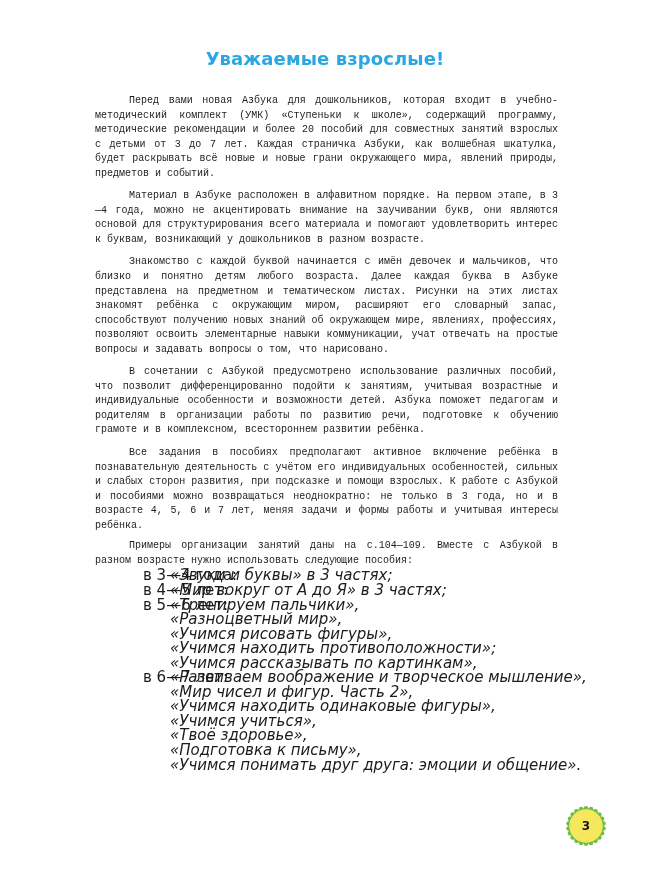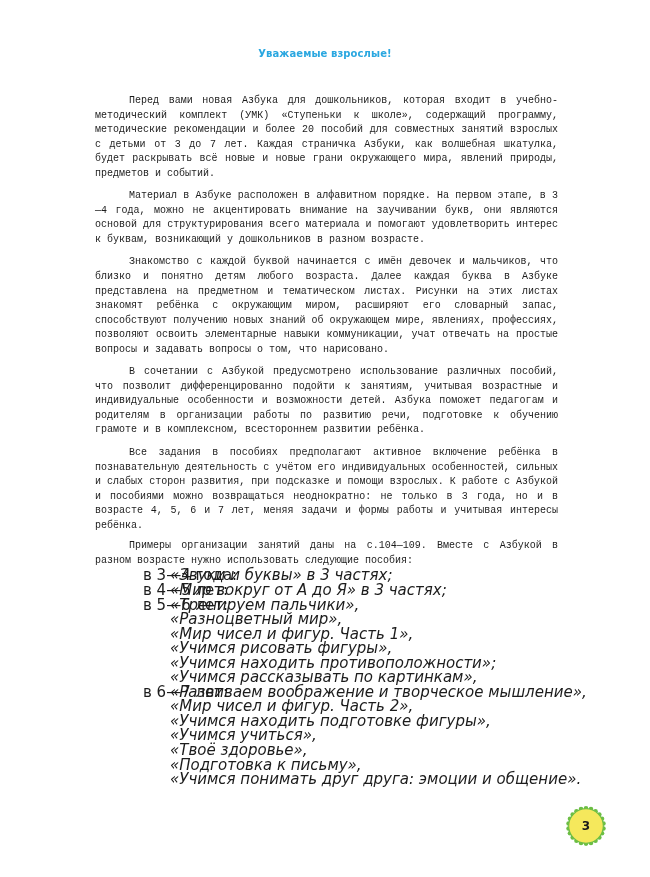--- a/index.html
+++ b/index.html
@@ -17,21 +17,21 @@
     box-sizing: border-box;
   }
 
   
   .doc-title {
     position: absolute;
     left: 0;
     top: 48px;
     width: 650px;
     text-align: center;
-    font-size: 10px;
+    font-size: 18px;
     font-weight: bold;
     color: #2AA7E0;
     letter-spacing: 0.1px;
   }
 
   
   .content {
     position: absolute;
     left: 95px;
     top: 94px;
@@ -139,33 +139,32 @@
         <span class="titles-col">
           <span class="book-title">«Мир вокруг от А до Я» в 3 частях;</span>
         </span>
       </li>
 
       <li class="book-row">
         <span class="age-label">в 5—6 лет:</span>
         <span class="titles-col">
           <div class="book-title">«Тренируем пальчики»,</div>
           <div class="book-title">«Разноцветный мир»,</div>
-          <div class="book-title">«Мир чисел и фигур. Часть 1»,</div>
           <div class="book-title">«Учимся рисовать фигуры»,</div>
           <div class="book-title">«Учимся находить противоположности»;</div>
           <div class="book-title">«Учимся рассказывать по картинкам»,</div>
         </span>
       </li>
 
       <li class="book-row">
         <span class="age-label">в 6—7 лет:</span>
         <span class="titles-col">
           <div class="book-title">«Развиваем воображение и творческое мышление»,</div>
           <div class="book-title">«Мир чисел и фигур. Часть 2»,</div>
-          <div class="book-title">«Учимся находить подготовке фигуры»,</div>
+          <div class="book-title">«Учимся находить одинаковые фигуры»,</div>
           <div class="book-title">«Учимся учиться»,</div>
           <div class="book-title">«Твоё здоровье»,</div>
           <div class="book-title">«Подготовка к письму»,</div>
           <div class="book-title">«Учимся понимать друг друга: эмоции и общение».</div>
         </span>
       </li>
 
     </ul>
   </div>
 

